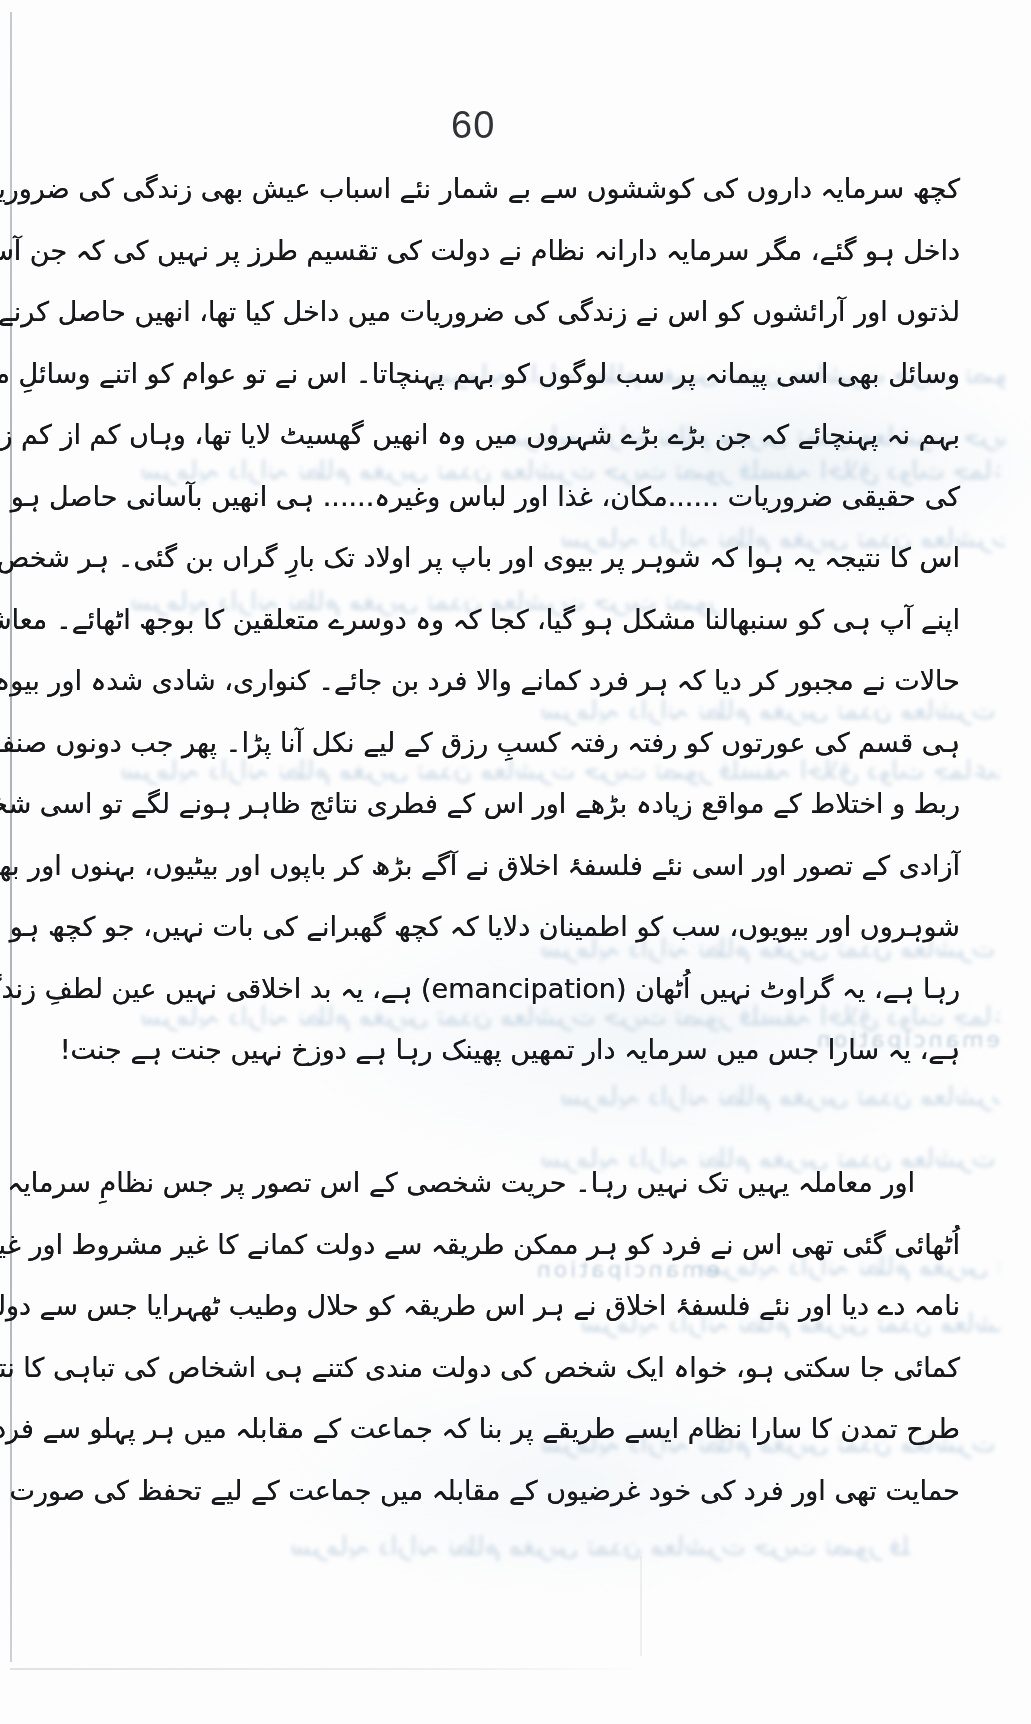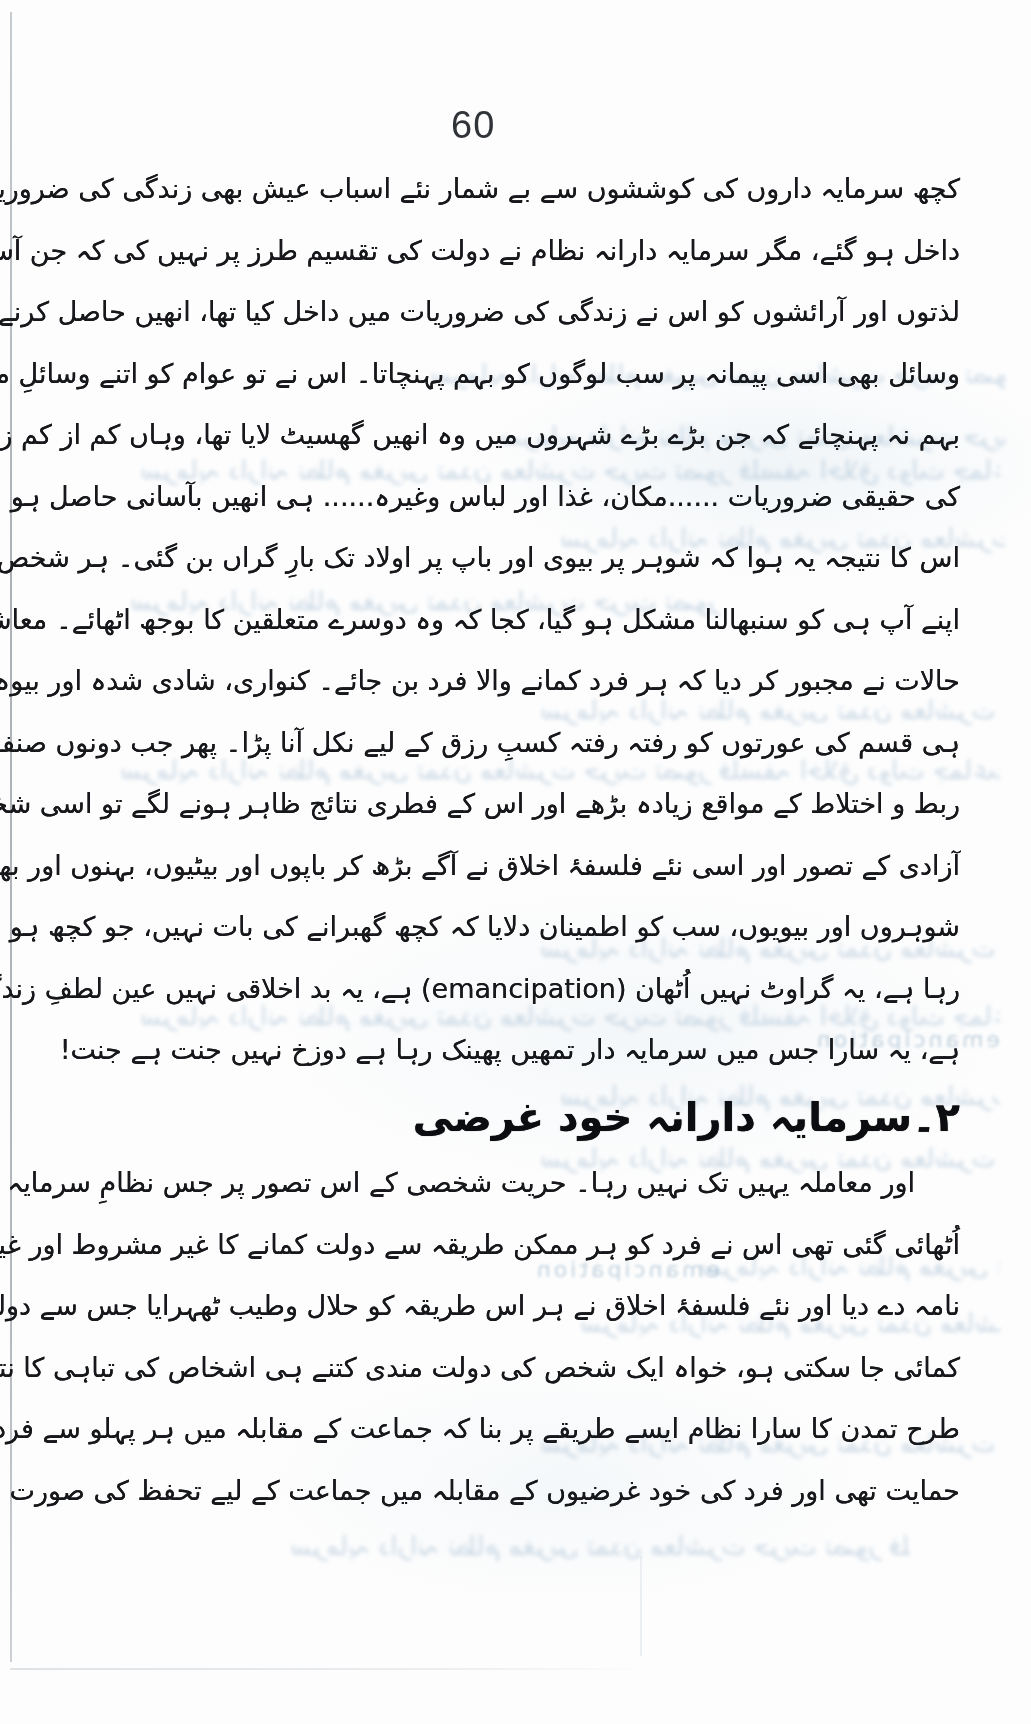--- a/index.html
+++ b/index.html
@@ -116,21 +116,20 @@
     <div class="line">اپنے آپ ہی کو سنبھالنا مشکل ہو گیا، کجا کہ وہ دوسرے متعلقین کا بوجھ اٹھائے۔ معاشی</div>
     <div class="line">حالات نے مجبور کر دیا کہ ہر فرد کمانے والا فرد بن جائے۔ کنواری، شادی شدہ اور بیوہ سب</div>
     <div class="line">ہی قسم کی عورتوں کو رفتہ رفتہ کسبِ رزق کے لیے نکل آنا پڑا۔ پھر جب دونوں صنفوں میں</div>
     <div class="line">ربط و اختلاط کے مواقع زیادہ بڑھے اور اس کے فطری نتائج ظاہر ہونے لگے تو اسی شخصی</div>
     <div class="line">آزادی کے تصور اور اسی نئے فلسفۂ اخلاق نے آگے بڑھ کر باپوں اور بیٹیوں، بہنوں اور بھائیوں،</div>
     <div class="line">شوہروں اور بیویوں، سب کو اطمینان دلایا کہ کچھ گھبرانے کی بات نہیں، جو کچھ ہو رہا ہے، خوب ہو</div>
     <div class="line">رہا ہے، یہ گراوٹ نہیں اُٹھان (emancipation) ہے، یہ بد اخلاقی نہیں عین لطفِ زندگی</div>
     <div class="line para-end">ہے، یہ سارا جس میں سرمایہ دار تمھیں پھینک رہا ہے دوزخ نہیں جنت ہے جنت!</div>
   </div>
 
-  <h2 class="heading">۲۔سرمایہ دارانہ خود غرضی</h2>
 
   <div class="para para2">
     <div class="line indent-first">اور معاملہ یہیں تک نہیں رہا۔ حریت شخصی کے اس تصور پر جس نظامِ سرمایہ داری کی بِنا</div>
     <div class="line">اُٹھائی گئی تھی اس نے فرد کو ہر ممکن طریقہ سے دولت کمانے کا غیر مشروط اور غیر محدود اجازت</div>
     <div class="line">نامہ دے دیا اور نئے فلسفۂ اخلاق نے ہر اس طریقہ کو حلال وطیب ٹھہرایا جس سے دولت</div>
     <div class="line">کمائی جا سکتی ہو، خواہ ایک شخص کی دولت مندی کتنے ہی اشخاص کی تباہی کا نتیجہ ہو۔ اس</div>
     <div class="line">طرح تمدن کا سارا نظام ایسے طریقے پر بنا کہ جماعت کے مقابلہ میں ہر پہلو سے فرد کی</div>
     <div class="line">حمایت تھی اور فرد کی خود غرضیوں کے مقابلہ میں جماعت کے لیے تحفظ کی صورت نہ تھی۔ خود</div>
   </div>
 

